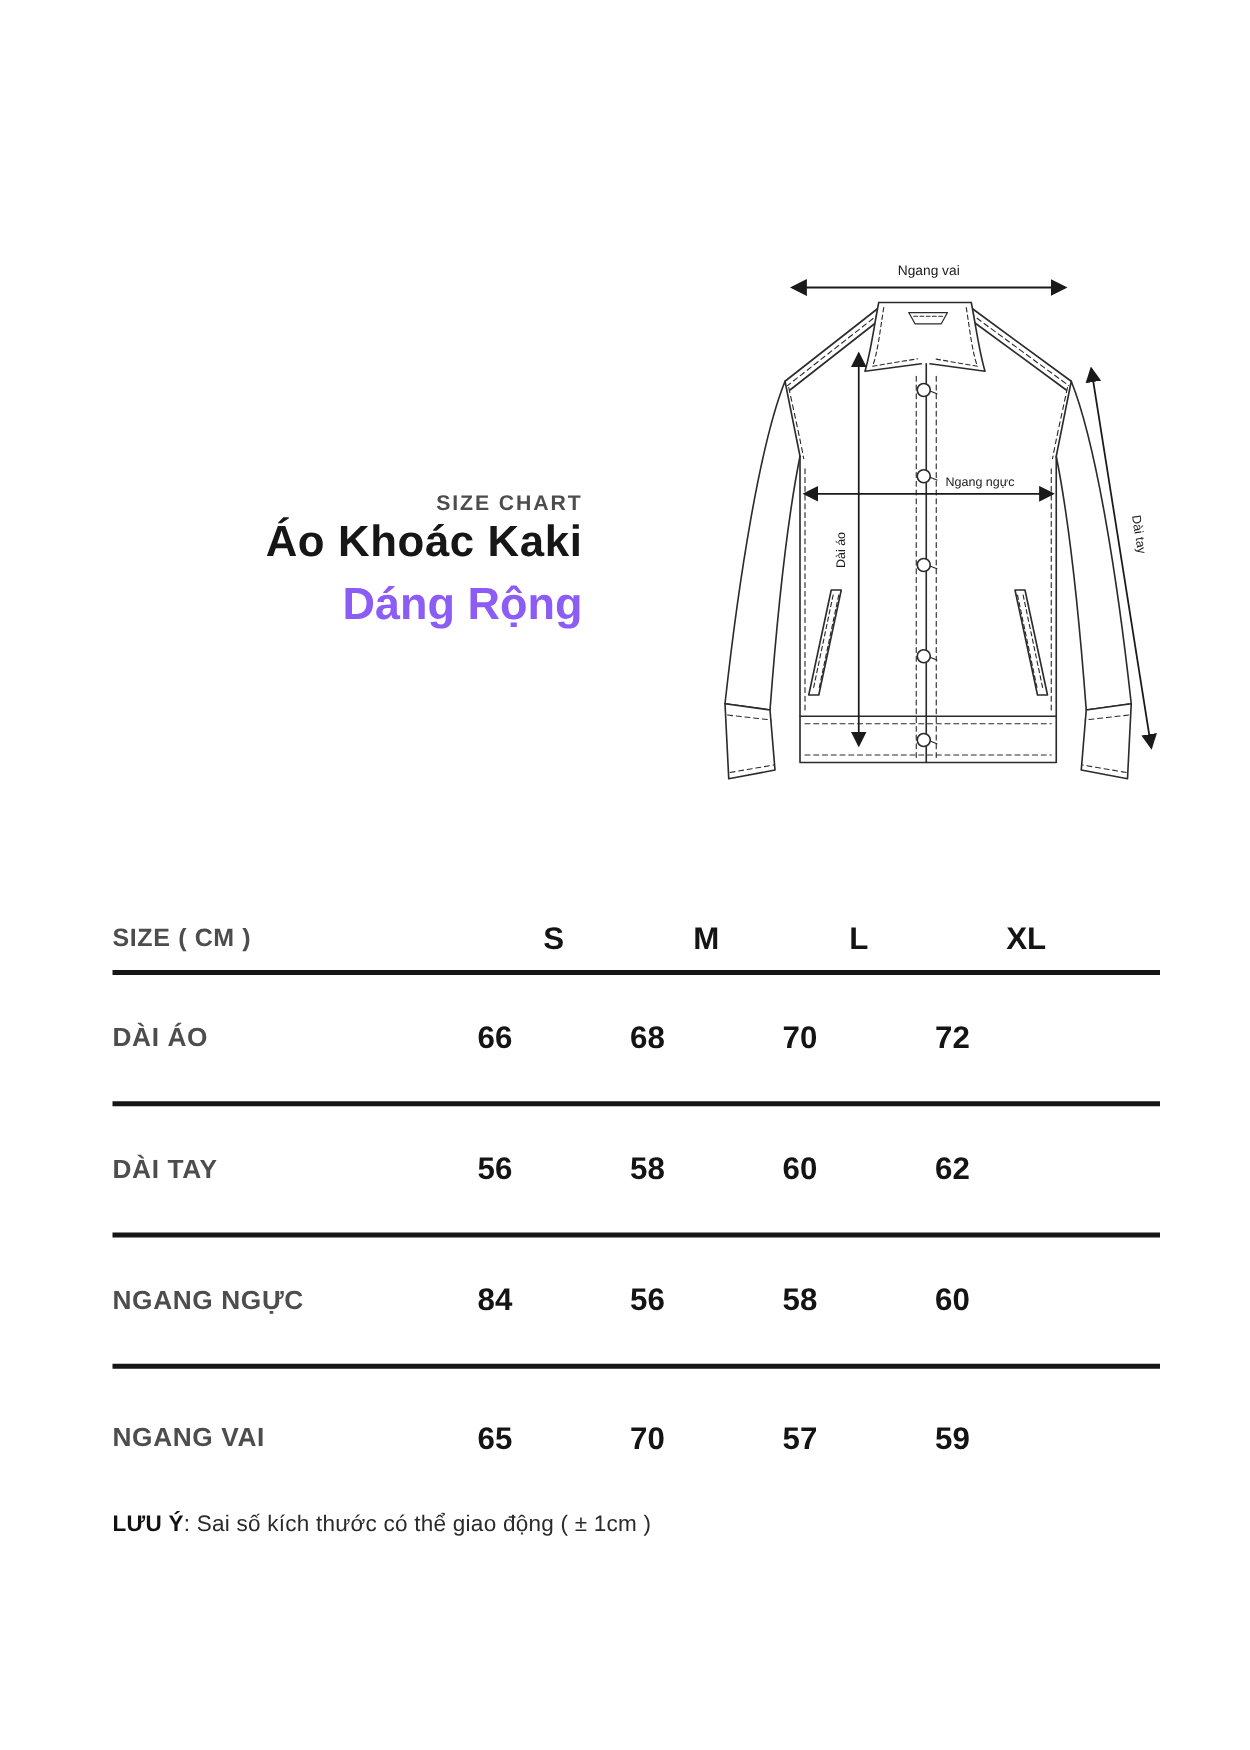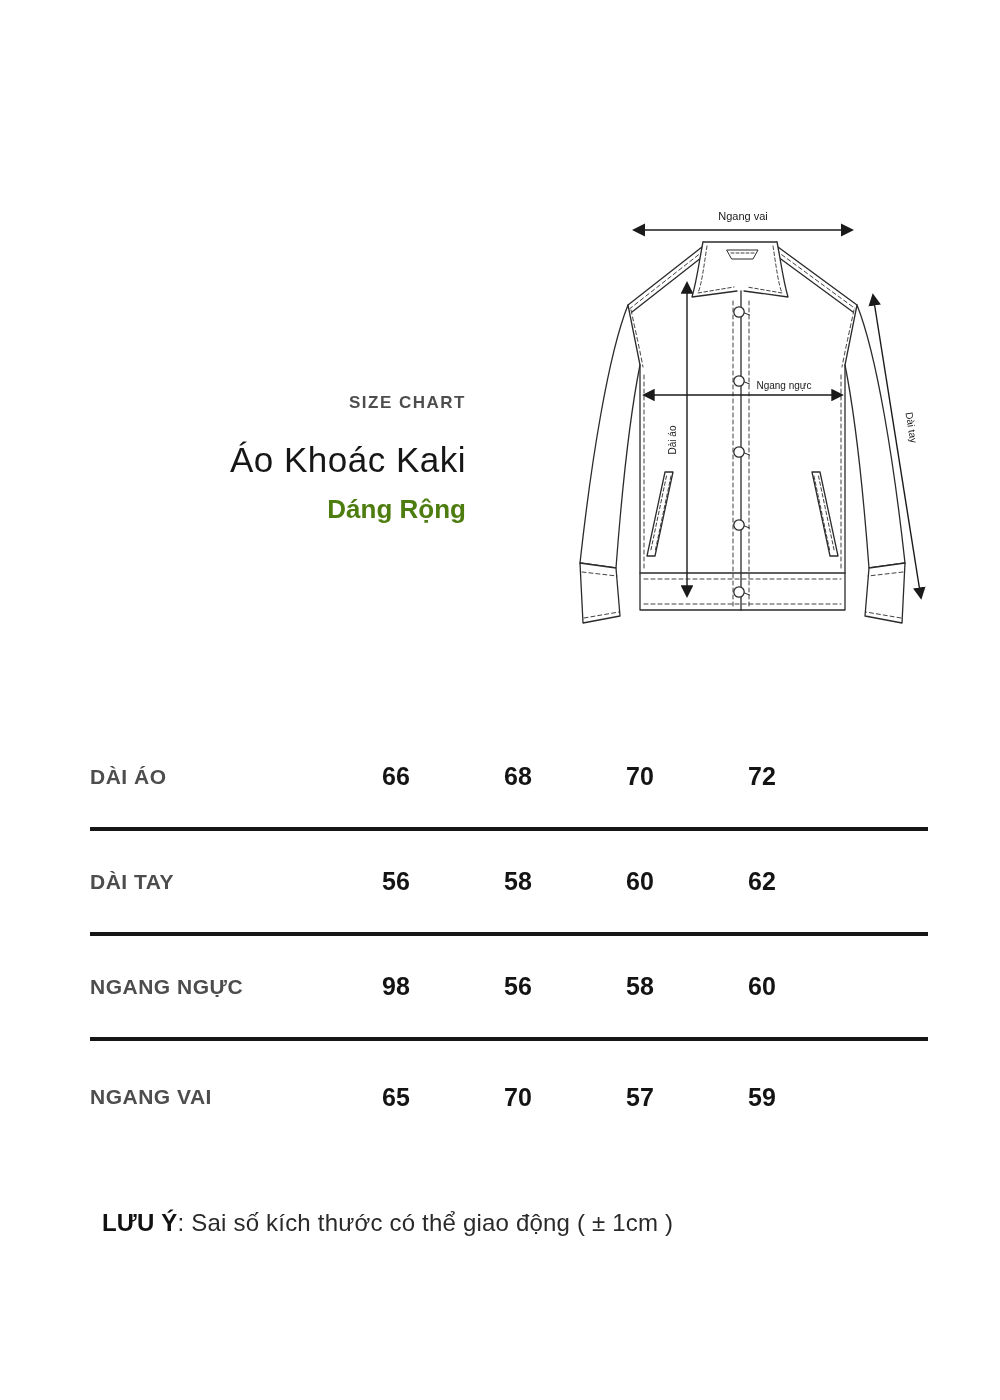--- a/index.html
+++ b/index.html
@@ -2,43 +2,43 @@
 <html><head>
 <meta charset="utf-8">
 <style>
   html,body{margin:0;padding:0;background:#ffffff;}
   body{width:1000px;height:1400px;font-family:"Liberation Sans",sans-serif;position:relative;}
   .page{position:relative;width:1000px;height:1400px;background:#fff;overflow:hidden;}
 
   
   .title-block{position:absolute;left:150px;top:393px;width:316px;text-align:right;}
   .eyebrow{font-size:17px;font-weight:bold;letter-spacing:1.5px;color:#4d4d4d;line-height:20px;}
-  .product{font-size:35px;font-weight:normal;color:#161616;margin-top:26px;line-height:42px;letter-spacing:.5px;}
-  .fit{font-size:26px;font-weight:bold;color:#4d7c0f;margin-top:13px;line-height:30px;}
+  .product{font-size:35px;font-weight:bold;color:#161616;line-height:42px;letter-spacing:.5px;}
+  .fit{font-size:36px;font-weight:bold;color:#8b5cf6;margin-top:13px;line-height:30px;}
 
   
   .jacket{position:absolute;left:570px;top:195px;width:390px;height:450px;}
   .jacket text{font-family:"Liberation Sans",sans-serif;fill:#1a1a1a;}
   .lbl{font-size:11px;}
   .lbl-sm{font-size:10px;}
 
   
   .size-table{position:absolute;left:90px;top:726px;width:838px;}
   .trow{display:grid;grid-template-columns:292px 122px 122px 122px 146px;align-items:center;}
   .trow.bordered{border-bottom:4px solid #161616;}
   .trow.header{height:50px;}
   .trow.data{height:101px;}
   .trow.last{height:112px;}
   .cell-label{font-size:21px;font-weight:bold;color:#4d4d4d;letter-spacing:.5px;}
   .trow.header .cell-label{font-size:20px;}
   .cell-size{font-size:25px;font-weight:bold;color:#141414;text-align:center;}
   .cell-val{font-size:25px;font-weight:bold;color:#141414;text-align:left;}
 
   
-  .note{position:absolute;left:90px;top:1209px;font-size:24px;color:#2a2a2a;letter-spacing:.2px;margin-left:12px;}
+  .note{position:absolute;left:90px;top:1209px;font-size:18px;color:#2a2a2a;letter-spacing:.2px;}
   .note-prefix{font-weight:bold;color:#111111;}
 </style>
 </head>
 <body>
 
 <div class="page">
 
   <div class="title-block">
     <div class="eyebrow">SIZE CHART</div>
     <div class="product">Áo Khoác Kaki</div>
@@ -133,40 +133,47 @@
       <text class="lbl-sm" x="214" y="194" text-anchor="middle">Ngang ngực</text>
     </g>
 
     <g>
       <line x1="303" y1="100" x2="351" y2="403" stroke="#1a1a1a" stroke-width="1.4" marker-start="url(#ah)" marker-end="url(#ah)"></line>
       <text class="lbl-sm" x="338" y="233" text-anchor="middle" transform="rotate(81 338,233)">Dài tay</text>
     </g>
   </svg>
 
   <div class="size-table">
+    <div class="trow header bordered">
+      <div class="cell-label">SIZE ( CM )</div>
+      <div class="cell-size">S</div>
+      <div class="cell-size">M</div>
+      <div class="cell-size">L</div>
+      <div class="cell-size">XL</div>
+    </div>
 
     <div class="trow data bordered">
       <div class="cell-label">DÀI ÁO</div>
       <div class="cell-val">66</div>
       <div class="cell-val">68</div>
       <div class="cell-val">70</div>
       <div class="cell-val">72</div>
     </div>
 
     <div class="trow data bordered">
       <div class="cell-label">DÀI TAY</div>
       <div class="cell-val">56</div>
       <div class="cell-val">58</div>
       <div class="cell-val">60</div>
       <div class="cell-val">62</div>
     </div>
 
     <div class="trow data bordered">
       <div class="cell-label">NGANG NGỰC</div>
-      <div class="cell-val">98</div>
+      <div class="cell-val">84</div>
       <div class="cell-val">56</div>
       <div class="cell-val">58</div>
       <div class="cell-val">60</div>
     </div>
 
     <div class="trow data last">
       <div class="cell-label">NGANG VAI</div>
       <div class="cell-val">65</div>
       <div class="cell-val">70</div>
       <div class="cell-val">57</div>

